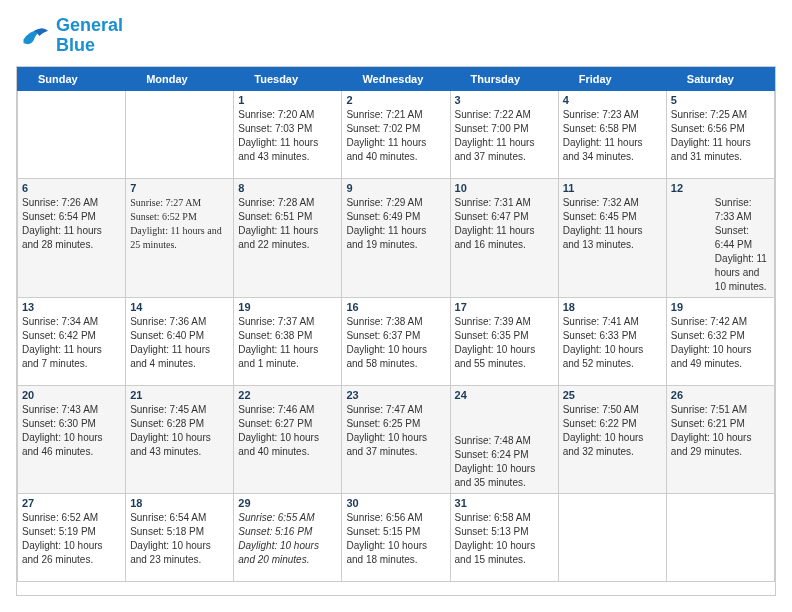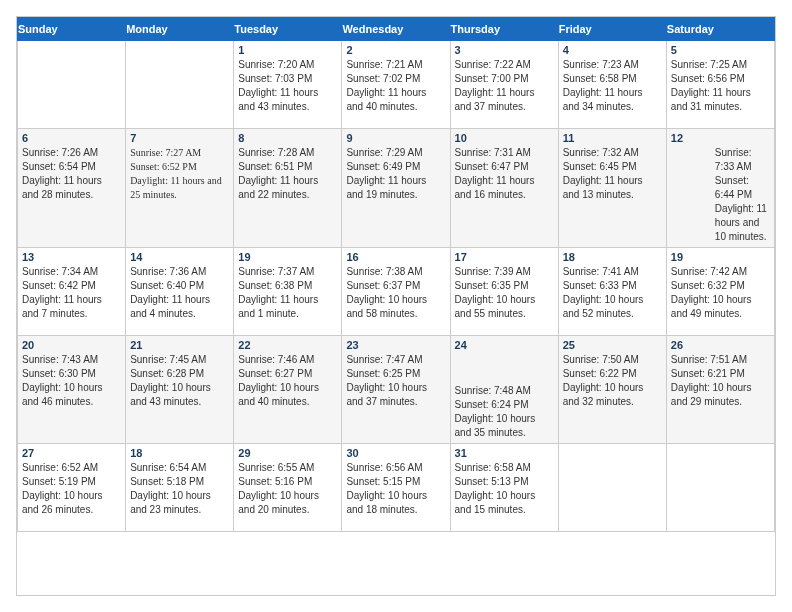--- a/index.html
+++ b/index.html
@@ -62,21 +62,21 @@
     .calendar table {
       width: 100%;
       border-collapse: collapse;
       table-layout: fixed;
     }
     .calendar thead th {
       background: #1a6bbf;
       color: #fff;
       font-size: 11px;
       font-weight: bold;
-      padding: 5px 0;
+      padding: 5px 20px;
       border: 1px solid #1a6bbf;
       text-align: left;
     }
     .calendar tbody td {
       border: 1px solid #ccc;
       vertical-align: top;
       padding: 3px 4px;
       font-size: 9px;
       color: #333;
       height: 88px;
@@ -98,20 +98,36 @@
       background: #f5f5f5;
     }
     .row-white td {
       background: #fff;
     }
   </style>
 </head>
 <body>
 
 <div class="page">
+  <div class="header">
+    <div class="logo">
+      <svg class="logo-bird" viewBox="0 0 40 32" xmlns="http://www.w3.org/2000/svg">
+        <path d="M8,20 Q16,8 28,10 Q22,14 20,20 Q16,28 8,24 Z" fill="#1a8fd1"></path>
+        <path d="M20,10 Q30,4 36,10 Q30,12 26,16 Q24,12 20,10 Z" fill="#1a6bbf"></path>
+      </svg>
+      <div class="logo-text">
+        <div><span>General</span></div>
+        <div><span style="color:#1a8fd1">Blue</span></div>
+      </div>
+    </div>
+    <div class="title-block">
+      <div class="month-title"></div>
+      <div class="subtitle"></div>
+    </div>
+  </div>
 
   <div class="calendar">
     <table>
       <thead>
         <tr id="weekday-header">
             <th>Sunday</th>
             <th>Monday</th>
             <th>Tuesday</th>
             <th>Wednesday</th>
             <th>Thursday</th>
@@ -294,21 +310,21 @@
 Daylight: 10 hours and 26 minutes.</div>
             </td>
             <td>
               <span class="day-num">18</span>
               <div class="day-info" style="white-space: pre-line;">Sunrise: 6:54 AM
 Sunset: 5:18 PM
 Daylight: 10 hours and 23 minutes.</div>
             </td>
             <td>
               <span class="day-num">29</span>
-              <div class="day-info" style="white-space: pre-line;">Sunrise: 6:55 AM
+              <div class="day-info" style="white-space: pre-line; font-style: italic;">Sunrise: 6:55 AM
 Sunset: 5:16 PM
 Daylight: 10 hours and 20 minutes.</div>
             </td>
             <td>
               <span class="day-num">30</span>
               <div class="day-info" style="white-space: pre-line;">Sunrise: 6:56 AM
 Sunset: 5:15 PM
 Daylight: 10 hours and 18 minutes.</div>
             </td>
             <td>

